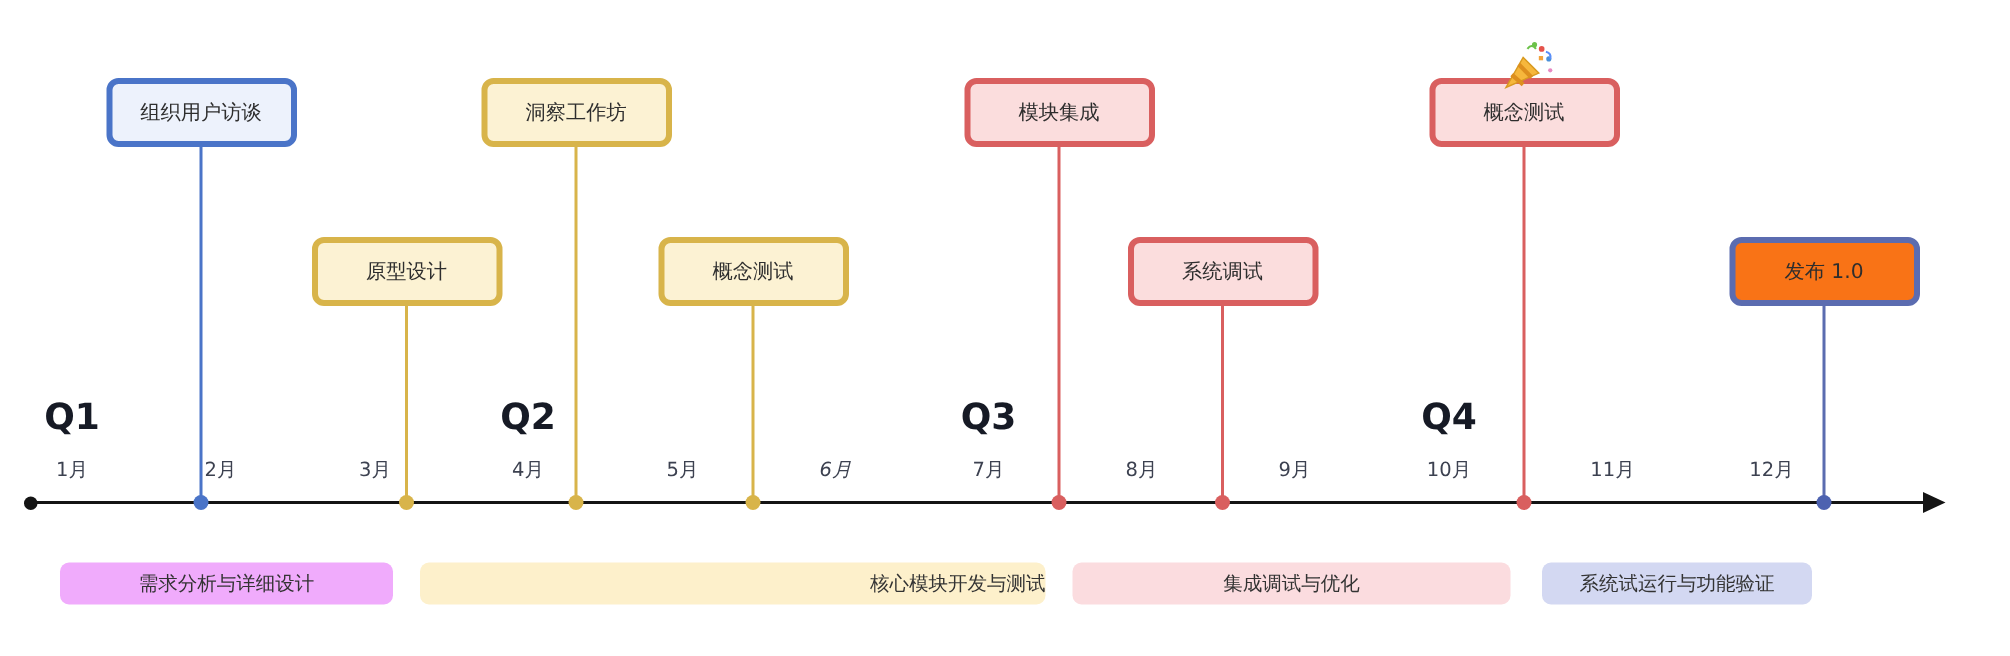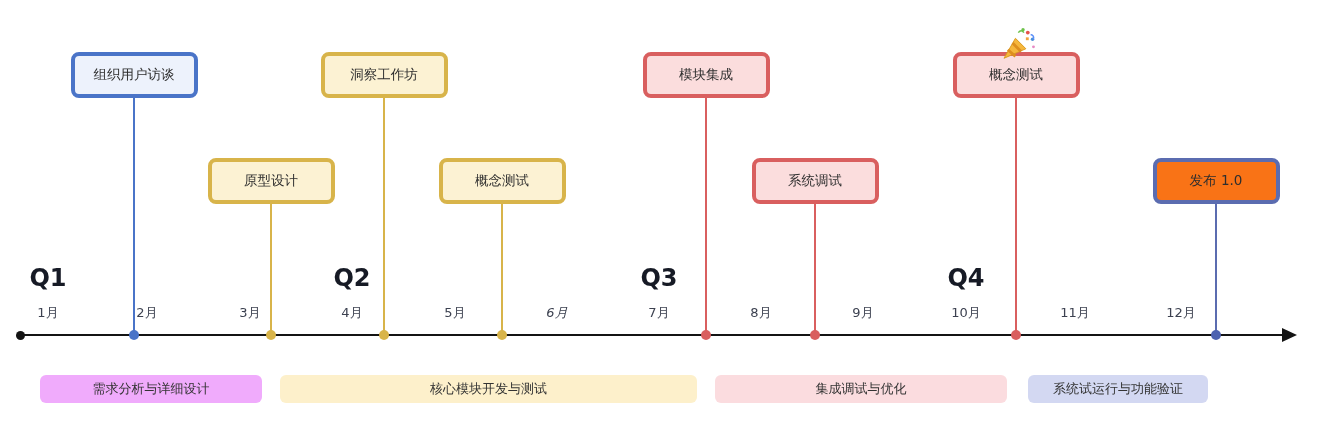--- a/index.html
+++ b/index.html
@@ -112,21 +112,21 @@
       <div class="month" style="left: 761px; top: 304px;">8月</div>
       <div class="month" style="left: 863px; top: 304px;">9月</div>
       <div class="month" style="left: 966px; top: 304px; text-align: center;">10月</div>
       <div class="month" style="left: 1075px; top: 304px;">11月</div>
       <div class="month" style="left: 1181px; top: 304px;">12月</div>
     </div>
   <div id="phases-layer">
       <div class="phase" style="left: 40px; width: 222px; background: #f0abfc;">
         <span>需求分析与详细设计</span>
       </div>
-      <div class="phase" style="left: 280px; width: 417px; background: rgb(253, 240, 203);">
+      <div class="phase" style="left: 280px; width: 417px; background: rgb(253, 240, 203); justify-content: flex-end;">
         <span>核心模块开发与测试</span>
       </div>
       <div class="phase" style="left: 715px; width: 292px; background: rgb(251, 220, 223);">
         <span>集成调试与优化</span>
       </div>
       <div class="phase" style="left: 1028px; width: 180px; background: rgb(211, 216, 242);">
         <span>系统试运行与功能验证</span>
       </div>
     </div>
 </div>

